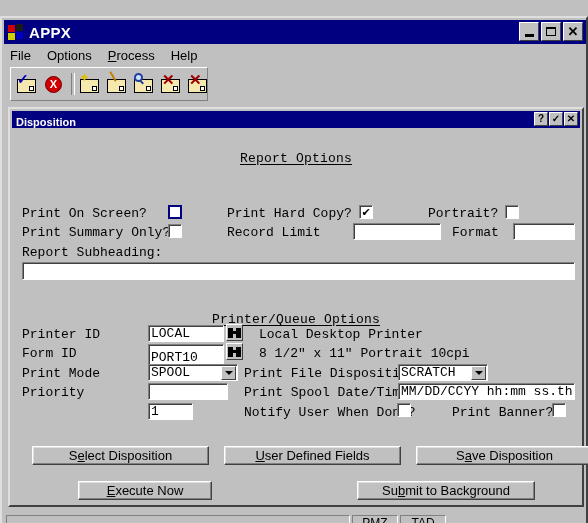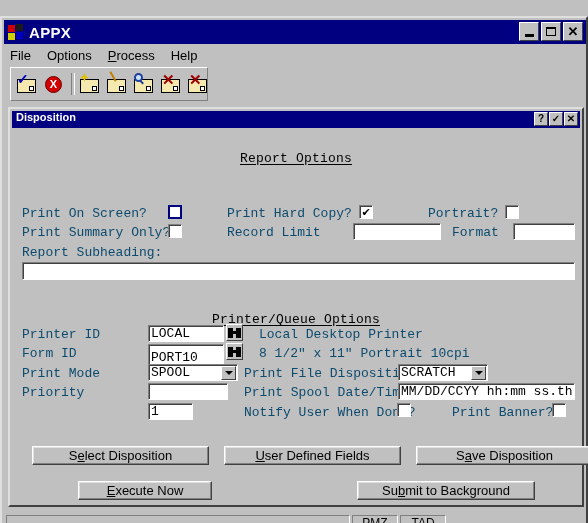--- a/index.html
+++ b/index.html
@@ -244,21 +244,21 @@
     border-right: 2px solid #404040;
     border-bottom: 2px solid #404040;
     box-sizing: border-box;
   }
   #dlg-title-bar {
     position: absolute;
     left: 2px; top: 2px;
     width: 568px; height: 17px;
     background: #000080;
     display: flex;
-    align-items: flex-start;
+    align-items: flex-end;
     box-sizing: border-box;
     padding-left: 4px;
   }
   #dlg-title {
     color: #ffffff;
     font-size: 11px;
     font-weight: bold;
     white-space: nowrap;
   }
   #dlg-btns {
@@ -301,21 +301,21 @@
   }
   .section-head span {
     text-decoration: underline;
     text-underline-offset: 2px;
   }
 
   
   .lbl {
     position: absolute;
     font-size: 13px;
-    color: #0c4a6e;
+    color: #000000;
     white-space: nowrap;
     letter-spacing: 0px;
   }
 
   
   .field {
     position: absolute;
     background: #ffffff;
     border-top: 1px solid #808080;
     border-left: 1px solid #808080;

